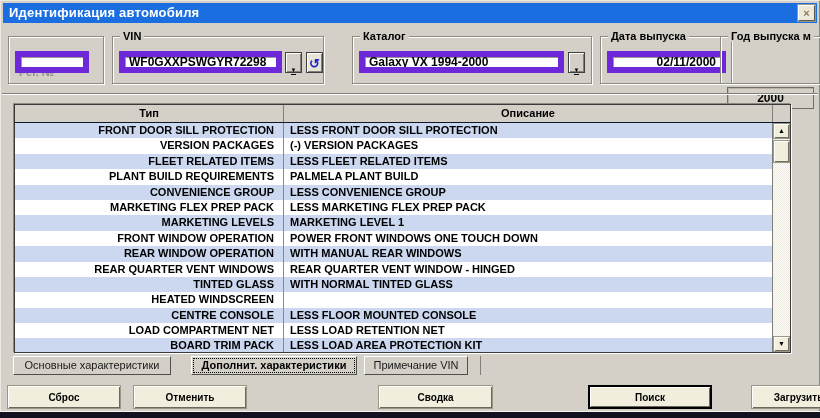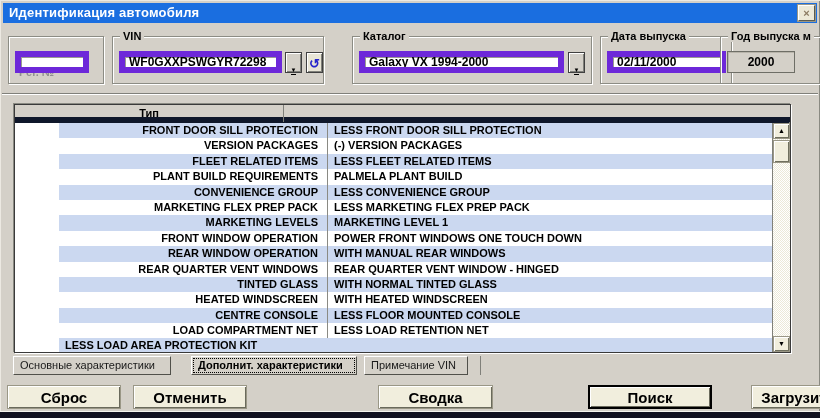--- a/index.html
+++ b/index.html
@@ -48,25 +48,25 @@
   .tb {
     position:absolute; top:14px; height:22px;
     background:#fff; border:6px solid #6d28d9;
     box-shadow: inset 1px 1px 0 #9a9a92;
     font-family:"Liberation Sans", sans-serif;
     font-weight:bold; font-size:12px; color:#000; padding:0 4px;
   }
   .tb-reg  { left:6px; width:74px; }
   .tb-vin  { left:6px; width:163px; }
   .tb-cat  { left:6px; width:205px; }
-  .tb-date { left:6px; width:119px; text-align:left; }
+  .tb-date { left:6px; width:119px; text-align:right; }
   .tb-year {
-    left:6px; width:68px; text-align:center;
-    background:var(--dialog-face,#D4D0C8);
-    border:1px solid #6e6e66; box-shadow: inset 1px 1px 0 #b8b4aa;
+    left:6px; width:87px; text-align:center;
+    background:var(--dialog-face,#D4D0C8);
+    border:1px solid #6e6e66; box-shadow: inset 1px 1px 0 #b8b4aa; margin-top: 36px;
   }
   .dd-btn {
     position:absolute; top:15px; width:17px; height:21px;
     background:var(--dialog-face,#D4D0C8);
     border:1px solid #404040;
     box-shadow: inset 1px 1px 0 #fff, inset -1px -1px 0 #80807a;
     text-align:center; cursor:default; padding-top:5px;
   }
   .dd-vin  { left:172px; }
   .dd-undo { left:193px; background:#E8E5D6; padding-top:1px; }
@@ -80,27 +80,27 @@
   }
   
   .table-frame {
     position:absolute; left:14px; top:104px; width:777px; height:249px;
     background:#fff; border:1px solid #3a3a3a;
     box-shadow: 1px 1px 0 #fff, -1px -1px 0 #8a8a82;
   }
   .thead {
     display:flex; height:18px;
     background:var(--dialog-face,#D4D0C8);
-    border-bottom:6px solid #0f172a;
-    font-weight:bold; font-size:11px; line-height:17px;flex-direction:column;
+    border-bottom:1px solid #0f172a;
+    font-weight:bold; font-size:11px; line-height:17px;
   }
   .h1 { width:269px; text-align:center; border-right:1px solid #80807a; }
   .h2 { flex:1; text-align:center; border-right:1px solid #80807a; }
   .h3 { width:17px; }
-  .tbody { position:absolute; left:0; top:18px; right:18px; bottom:0; overflow:hidden; background:#fff;padding-left:44px; }
+  .tbody { position:absolute; left:0; top:18px; right:18px; bottom:0; overflow:hidden; background:#fff; }
   .trow { display:flex; height:15.4px; font-weight:bold; font-size:11px; line-height:15px; background:var(--row-white,#fff); }
   .trow.alt { background:var(--row-alt,#CBD8F0); }
   .c1 { width:269px; text-align:right; padding-right:9px; border-right:1px solid #8a8a84; overflow:hidden; white-space:nowrap; }
   .c2 { flex:1; padding-left:6px; overflow:hidden; white-space:nowrap; }
   
   .vscroll {
     position:absolute; top:18px; right:0; bottom:0; width:18px;
     border-left:1px solid #80807a;
     background: repeating-conic-gradient(#ffffff 0% 25%, #ece9d8 0% 50%) 0 0/2px 2px;
   }
@@ -112,37 +112,37 @@
     text-align:center; font-size:7px; line-height:14px; color:#000; cursor:default;
   }
   .sb-up   { top:0; }
   .sb-thumb{ top:17px; height:23px; }
   .sb-down { bottom:0; }
   
   .tab-bar { position:absolute; left:13px; top:356px; height:19px; display:flex; align-items:stretch; }
   .tab {
     background:var(--dialog-face,#D4D0C8);
     border:1px solid #50504a; border-top-color:#fff; border-left-color:#fff;
-    font-size:11px; line-height:17px; padding:0 6px;
+    font-size:11px; text-align:center; line-height:17px; padding:0 6px;
     white-space:nowrap; cursor:default; color:#1a1a1a;
   }
   .tab:nth-child(1) { width:158px; }
   .tab:nth-child(2) { width:166px; margin-left:20px; }
   .tab:nth-child(3) { width:104px; margin-left:7px; }
   .tab.active { font-weight:bold; outline:1px dotted #000; outline-offset:-3px; color:#000; }
   .tab-tick { width:1px; background:#80807a; margin-left:12px; }
   
   .button-bar { position:absolute; left:0; top:385px; width:820px; height:24px; }
   .action-btn {
     position:absolute; top:0; height:24px;
     background:var(--button-face,#F1EEDD);
     border:1px solid #9a9786;
     box-shadow: inset 1px 1px 0 #fff, inset -1px -1px 0 #6a6a5c;
     font-family:"Liberation Sans", sans-serif;
-    font-weight:bold; font-size:15px; color:#000; cursor:default;
+    font-weight:bold; font-size:10px; color:#000; cursor:default;
   }
   .action-btn.default { border:2px solid #000; }
   .btn-reset   { left:7px;   width:114px; }
   .btn-cancel  { left:133px; width:114px; }
   .btn-summary { left:378px; width:115px; }
   .btn-search  { left:588px; width:124px; }
   .btn-load    { left:718px; width:95px;margin-left:33px; }
   
   .bottom-edge {
     position:absolute; left:0; right:0; bottom:0; height:7px;
@@ -243,31 +243,31 @@
         <div class="trow">
           <div class="c1">REAR QUARTER VENT WINDOWS</div>
           <div class="c2">REAR QUARTER VENT WINDOW - HINGED</div>
         </div>
         <div class="trow alt">
           <div class="c1">TINTED GLASS</div>
           <div class="c2">WITH NORMAL TINTED GLASS</div>
         </div>
         <div class="trow">
           <div class="c1">HEATED WINDSCREEN</div>
-          <div class="c2">WITH HEATED WINDSCREEN</div>
         </div>
         <div class="trow alt">
           <div class="c1">CENTRE CONSOLE</div>
           <div class="c2">LESS FLOOR MOUNTED CONSOLE</div>
         </div>
         <div class="trow">
           <div class="c1">LOAD COMPARTMENT NET</div>
           <div class="c2">LESS LOAD RETENTION NET</div>
         </div>
         <div class="trow alt">
+          <div class="c1">BOARD TRIM PACK</div>
           <div class="c2">LESS LOAD AREA PROTECTION KIT</div>
         </div>
       </div>
     <div class="vscroll">
       <div class="sb-btn sb-up">
         <span>▲</span>
       </div>
       <div class="sb-thumb"></div>
       <div class="sb-btn sb-down">
         <span>▼</span>

